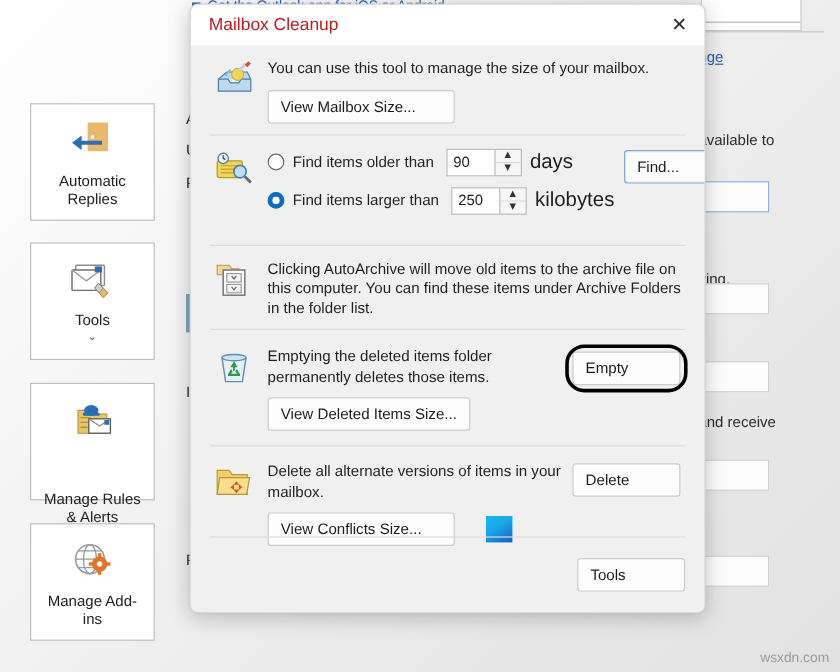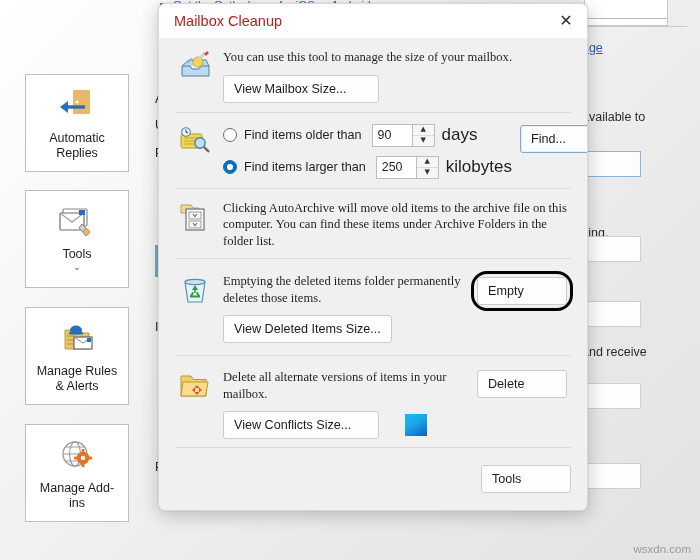--- a/index.html
+++ b/index.html
@@ -64,37 +64,37 @@
 
   .bg-selbar {
     position:absolute; left:155px; top:245px; width:7px; height:32px;
     background:#7fa8bd;
   }
   .bg-rule {
     position:absolute; left:160px; height:1px; background:#d6d6d6;
   }
 
   
-  .cmdcol { position:absolute; left:0; top:0; width:150px; height:400px; }
+  .cmdcol { position:absolute; left:0; top:12px; width:150px; height:400px; }
   .cmdbtn {
     position:absolute; left:25px; width:104px;
     border:1px solid #bfbfbf; background:#ffffff;
     display:flex; flex-direction:column; align-items:center; justify-content:flex-start;
     box-sizing:border-box;
   }
   .cmdbtn .glyph { margin-top:14px; margin-bottom:6px; }
   .cmdbtn .lbl {
     font-size:12.5px; color:#1d1d1d; text-align:center; line-height:15px;
     padding:0 4px;
   }
   .cmdbtn .caret { font-size:9px; color:#555; line-height:9px; margin-top:1px; }
 
   #btn-auto-replies  { top:74px;  height:98px; }
   #btn-tools         { top:190px; height:98px; }
-  #btn-rules         { top:307px; height:98px; }
+  #btn-rules         { top:307px; height:98px;gap:32px; }
   #btn-addins        { top:424px; height:98px; }
 
   
   #dialog {
     position:absolute; left:158px; top:3px; width:430px; height:508px;
     background:#f0f0f0;
     border:1px solid #d9d9d9;
     border-radius:7px;
     box-shadow: 0 4px 18px rgba(0,0,0,0.22), 0 0 0 1px rgba(0,0,0,0.03);
     box-sizing:border-box;
@@ -115,21 +115,21 @@
     font-family:"DejaVu Sans", sans-serif;
   }
 
   .dlg-body { padding:0 14px; }
 
   .sect { display:flex; padding:11px 0 9px 0; }
   .sect .icn { width:44px; flex:0 0 44px; padding-left:6px; padding-top:2px; }
   .sect .content { flex:1 1 auto; padding-right:2px; }
   .sect .right { flex:0 0 96px; padding-left:6px; padding-top:1px; }
 
-  .para { font-size:12.6px; color:#1f1f1f; line-height:16.5px;font-family:Liberation Serif, serif; }
+  .para { font-size:12.6px; color:#1f1f1f; line-height:16.5px; }
 
   .sep { height:1px; background:#dcdcdc; margin:0 2px; }
 
   
   .btn {
     display:inline-block; box-sizing:border-box;
     background:#fdfdfd; border:1px solid #cbcbcb; border-radius:3px;
     font-size:12.6px; color:#1b1b1b;
     padding:6px 10px; text-align:left; cursor:pointer;
     font-family:"Liberation Sans", sans-serif;
@@ -347,21 +347,21 @@
           <span class="radio-lbl">Find items older than</span>
           <span class="spin">
             <input type="text" value="90" style="">
             <span class="arrows">
               <span class="a up">▲</span>
               <span class="a dn">▼</span>
             </span>
           </span>
           <span class="unit">days</span>
         </div>
-        <div class="radio-row" style="margin-bottom:0">
+        <div class="radio-row" style="margin-bottom:16px">
           <span class="radio checked"></span>
           <span class="radio-lbl">Find items larger than</span>
           <span class="spin">
             <input type="text" value="250" style="">
             <span class="arrows">
               <span class="a up">▲</span>
               <span class="a dn">▼</span>
             </span>
           </span>
           <span class="unit">kilobytes</span>

